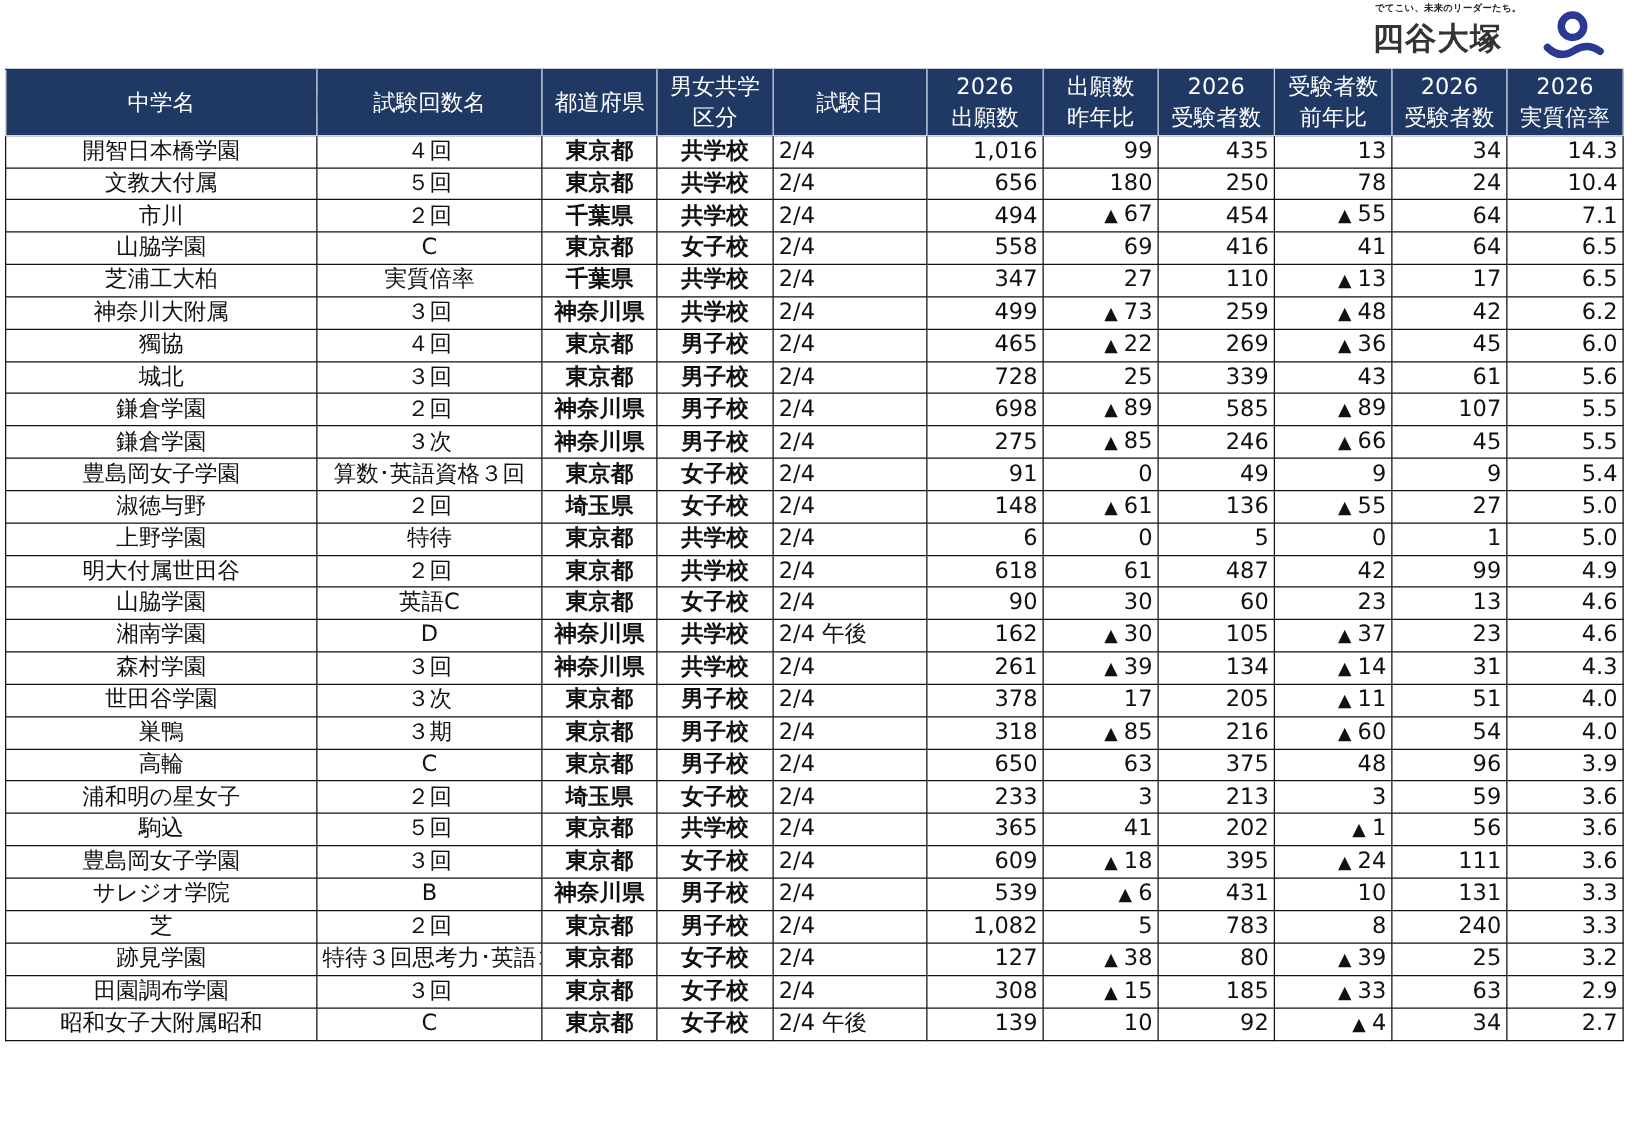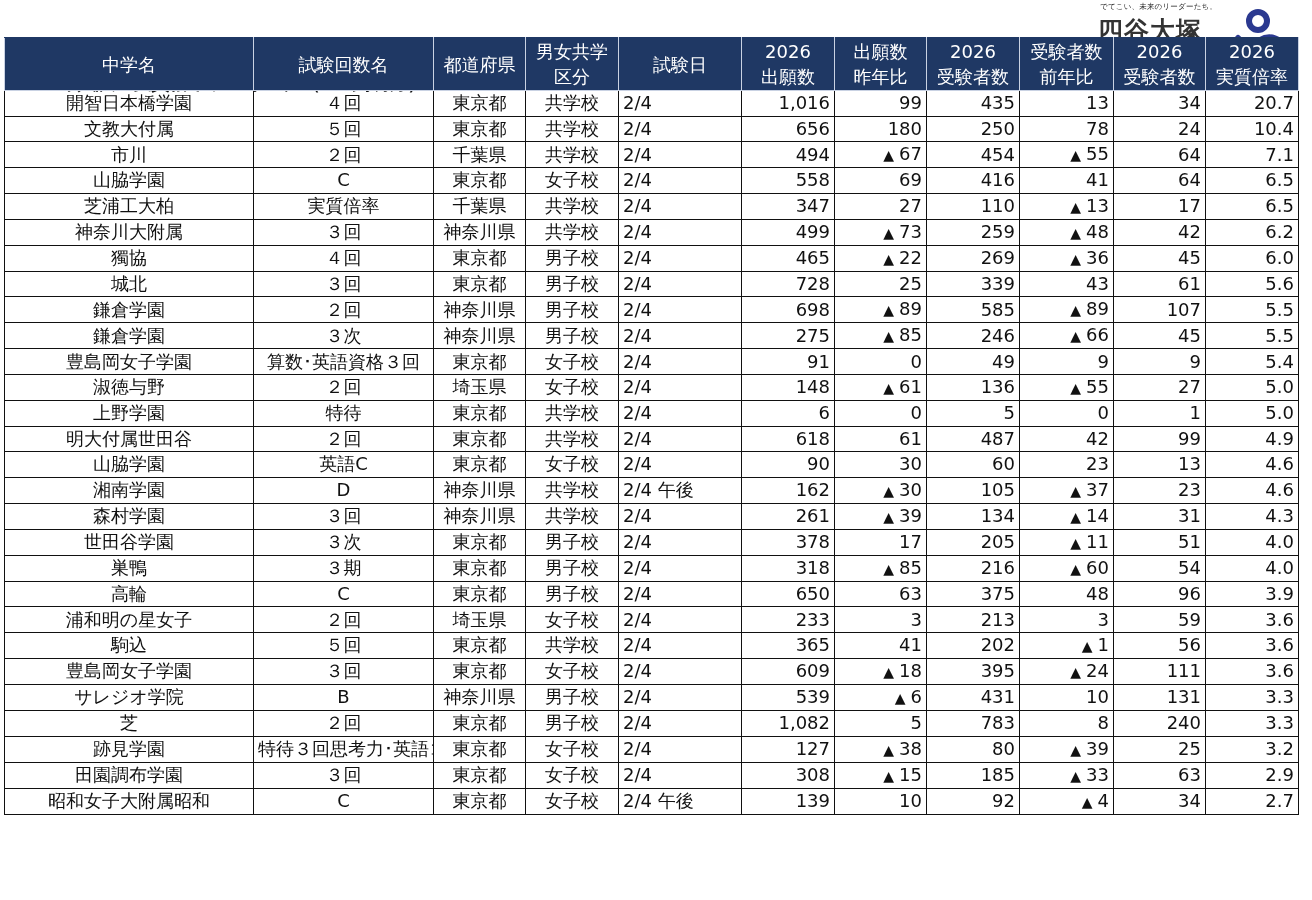--- a/index.html
+++ b/index.html
@@ -3,31 +3,31 @@
 <meta charset="utf-8">
 <style>
   html, body { margin:0; padding:0; background:#ffffff; }
   body { width:1312px; height:900px; position:relative; overflow:hidden;
          font-family:"DejaVu Sans", "Liberation Sans", sans-serif; color:#111; }
   .title-bar { position:absolute; left:8px; top:26px; height:24px; display:flex; align-items:flex-start; white-space:nowrap;margin-top:44px; }
   .title-main { font-weight:bold; font-size:19px; letter-spacing:-0.5px; }
   .title-page { font-weight:bold; font-size:19px; margin-left:26px; }
   .title-note { font-size:17px; margin-left:28px; }
   .logo { position:absolute; left:1098px; top:2px; width:210px; height:48px; }
-  .logo-tagline { position:absolute; left:2px; top:0; font-size:7.5px; color:#222; letter-spacing:0.2px; }
+  .logo-tagline { position:absolute; left:2px; top:0; font-size:7.5px; color:#222; letter-spacing:0.2px;font-weight:bold; }
   .logo-text { position:absolute; left:0; top:12px; font-size:25px; font-weight:bold; color:#333; letter-spacing:1px; }
   .logo-mark { position:absolute; left:136px; top:6px; width:50px; height:40px; }
-  table.rank { position:absolute; left:4px; top:37px; border-collapse:collapse; table-layout:fixed; width:1294px; }
+  table.rank { position:absolute; left:4px; top:55px; border-collapse:collapse; table-layout:fixed; width:1294px; }
   table.rank th { background:#1f3864; color:#ffffff; font-weight:normal; font-size:18px; line-height:24px;
                   border:1px solid #c9d2e3; border-top:1.5px solid #1f3864; padding:0; text-align:center; height:52px; }
   table.rank th .l1, table.rank th .l2 { display:block; line-height:25px; }
   table.rank td { border:1.5px solid #111; height:24.6px; padding:0 4px; font-size:18px; line-height:24px;
                   white-space:nowrap; overflow:hidden; }
   td.left { text-align:center; }
-  td.center { text-align:center; }
+  td.center { text-align:center;font-weight:bold; }
   td.date { text-align:left; padding-left:24px; }
   td.num { text-align:right; padding-right:3px; }
   td.small { font-size:9.5px; }
   .tri { font-size:14px; margin-right:5px; }
 </style>
 </head>
 <body>
 
 <div class="title-bar">
   <span class="title-main">2026年入試　実質倍率ランキング（2/5判明分）</span>
@@ -106,21 +106,21 @@
         <td class="left"><span>開智日本橋学園</span></td>
         <td class="left"><span>４回</span></td>
         <td class="center"><span>東京都</span></td>
         <td class="center"><span>共学校</span></td>
         <td class="date"><span>2/4</span></td>
         <td class="num"><span>1,016</span></td>
         <td class="num"><span>99</span></td>
         <td class="num"><span>435</span></td>
         <td class="num"><span>13</span></td>
         <td class="num"><span>34</span></td>
-        <td class="num"><span>20.7</span></td>
+        <td class="num"><span>14.3</span></td>
       </tr>
       <tr>
         <td class="left"><span>文教大付属</span></td>
         <td class="left"><span>５回</span></td>
         <td class="center"><span>東京都</span></td>
         <td class="center"><span>共学校</span></td>
         <td class="date"><span>2/4</span></td>
         <td class="num"><span>656</span></td>
         <td class="num"><span>180</span></td>
         <td class="num"><span>250</span></td>

